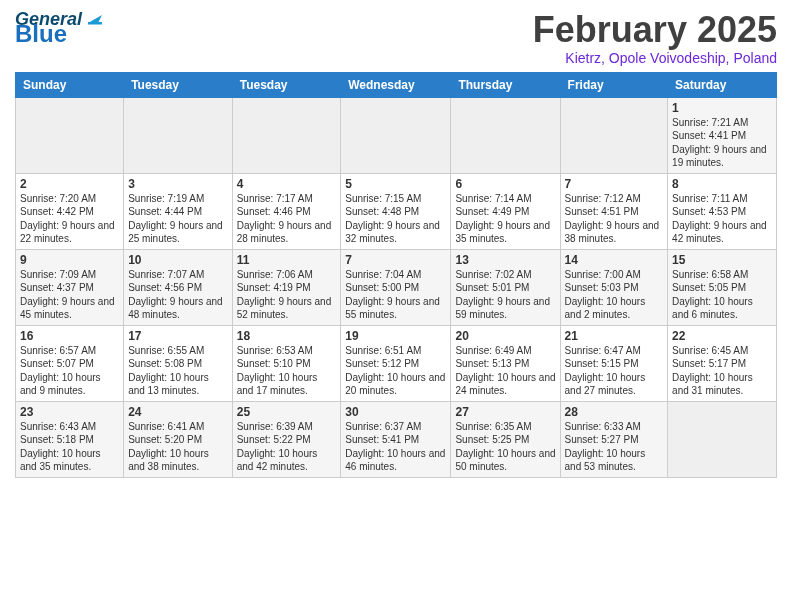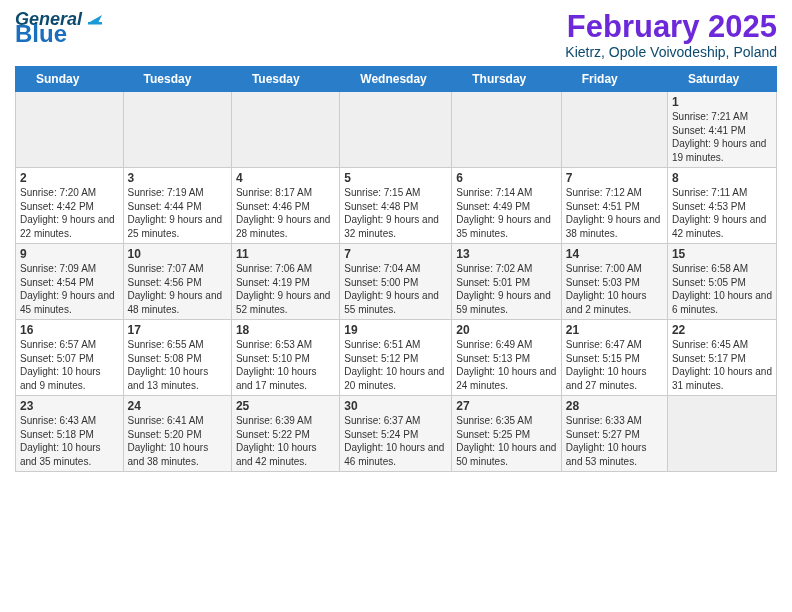--- a/index.html
+++ b/index.html
@@ -31,41 +31,41 @@
       font-size: 18px;
       font-weight: bold;
       color: #333;
       line-height: 1;
     }
     .logo-text span { color: #0c4a6e; font-style: italic; }
     .header-right {
       text-align: right;
     }
     .month-title {
-      font-size: 31px;
+      font-size: 36px;
       font-weight: bold;
-      color: #6d28d9;
+      color: #404040;
       line-height: 1.1;
       margin-left: 35px;
     }
     .location {
       font-size: 14px;
-      color: #0c4a6e;
+      color: #6d28d9;
     }
     .calendar {
       width: 100%;
       border-collapse: collapse;
       border: 1px solid #ccc;
     }
     .calendar th {
       background: #2a7dc9;
       color: #fff;
       font-size: 12px;
       font-weight: bold;
-      padding: 5px 20px;
+      padding: 5px 7px;
       text-align: left;
       border: 1px solid #2a7dc9;
     }
     .calendar td {
       border: 1px solid #ccc;
       vertical-align: top;
       padding: 3px 4px;
       width: 113px;
       min-height: 70px;
       font-size: 10px;
@@ -151,21 +151,21 @@
 Daylight: 9 hours and 22 minutes.</div>
           </td>
           <td>
             <span class="day-number">3</span>
             <div class="day-info">Sunrise: 7:19 AM
 Sunset: 4:44 PM
 Daylight: 9 hours and 25 minutes.</div>
           </td>
           <td>
             <span class="day-number">4</span>
-            <div class="day-info">Sunrise: 8:17 AM
+            <div class="day-info">Sunrise: 7:17 AM
 Sunset: 4:46 PM
 Daylight: 9 hours and 28 minutes.</div>
           </td>
           <td>
             <span class="day-number">5</span>
             <div class="day-info">Sunrise: 7:15 AM
 Sunset: 4:48 PM
 Daylight: 9 hours and 32 minutes.</div>
           </td>
           <td>
@@ -184,21 +184,21 @@
             <span class="day-number">8</span>
             <div class="day-info">Sunrise: 7:11 AM
 Sunset: 4:53 PM
 Daylight: 9 hours and 42 minutes.</div>
           </td>
         </tr>
         <tr class="row-shade">
           <td>
             <span class="day-number">9</span>
             <div class="day-info">Sunrise: 7:09 AM
-Sunset: 4:54 PM
+Sunset: 4:37 PM
 Daylight: 9 hours and 45 minutes.</div>
           </td>
           <td>
             <span class="day-number">10</span>
             <div class="day-info">Sunrise: 7:07 AM
 Sunset: 4:56 PM
 Daylight: 9 hours and 48 minutes.</div>
           </td>
           <td>
             <span class="day-number">11</span>
@@ -290,21 +290,21 @@
           </td>
           <td>
             <span class="day-number">25</span>
             <div class="day-info">Sunrise: 6:39 AM
 Sunset: 5:22 PM
 Daylight: 10 hours and 42 minutes.</div>
           </td>
           <td>
             <span class="day-number">30</span>
             <div class="day-info">Sunrise: 6:37 AM
-Sunset: 5:24 PM
+Sunset: 5:41 PM
 Daylight: 10 hours and 46 minutes.</div>
           </td>
           <td>
             <span class="day-number">27</span>
             <div class="day-info">Sunrise: 6:35 AM
 Sunset: 5:25 PM
 Daylight: 10 hours and 50 minutes.</div>
           </td>
           <td>
             <span class="day-number">28</span>

